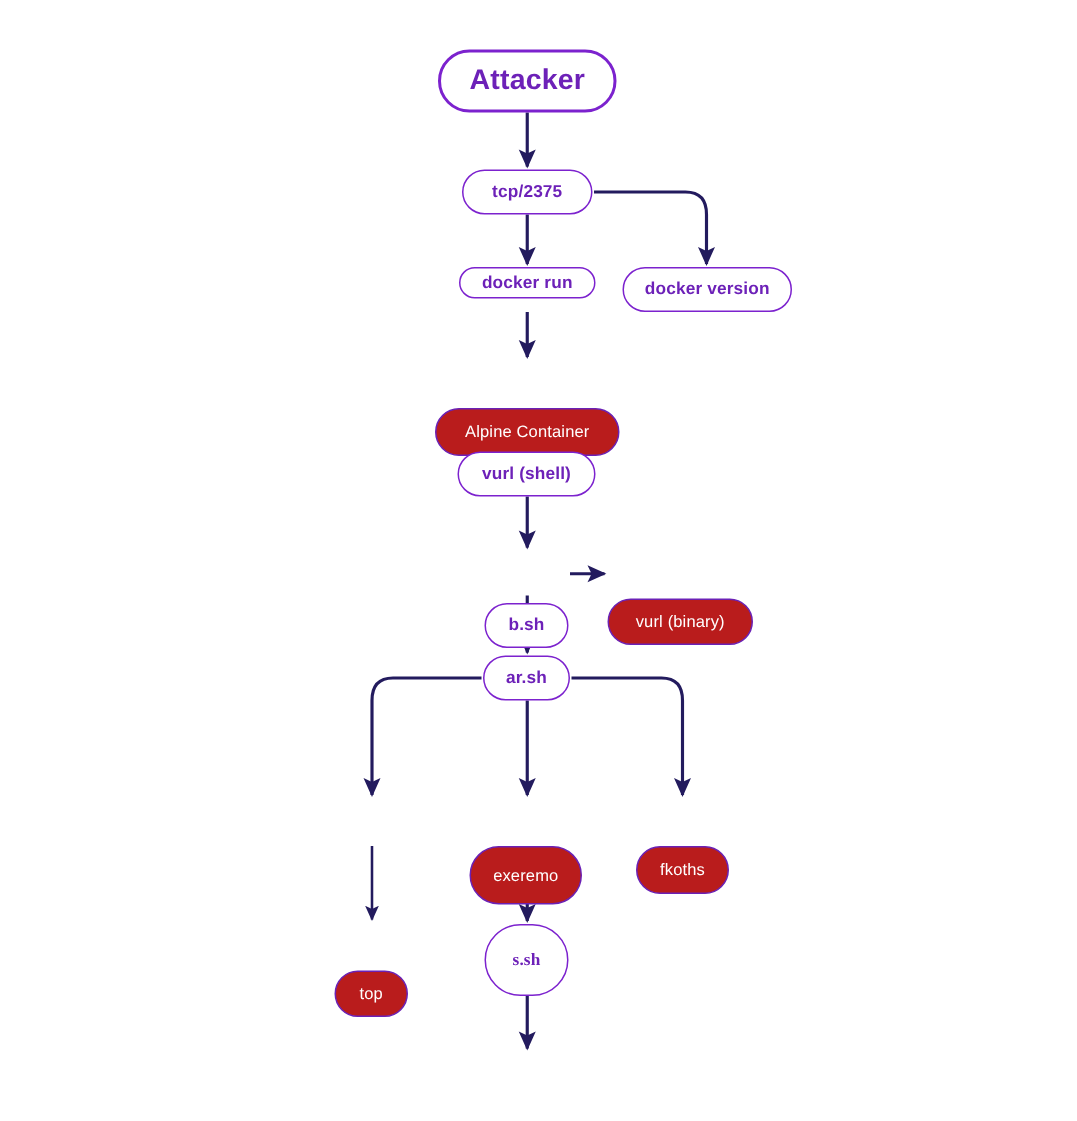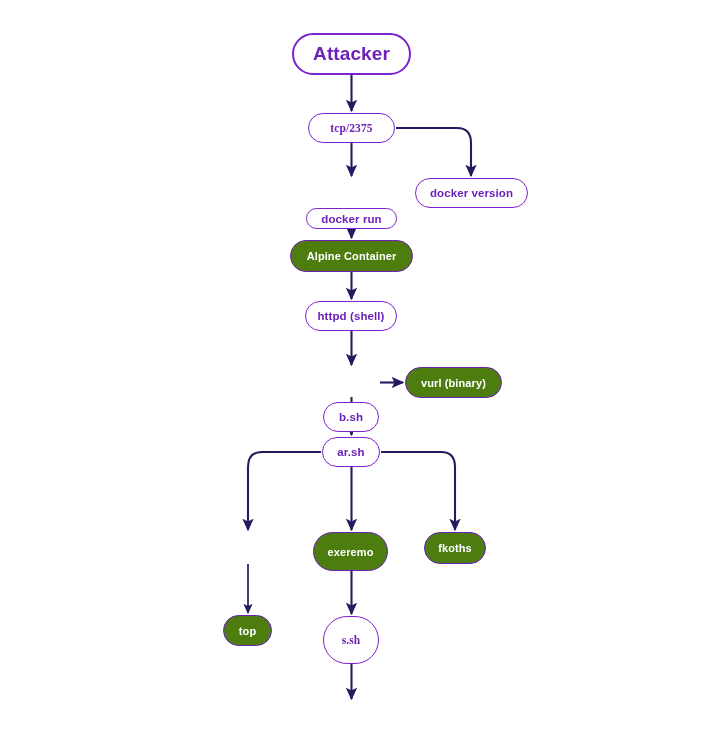--- a/index.html
+++ b/index.html
@@ -21,24 +21,25 @@
     letter-spacing:.1px;
     z-index:2;
   }
   .node.outlined{
     background:#ffffff;
     border:1.8px solid #7C22CE;
     color:#6D21B8;
     font-weight:bold;
   }
   .node.filled{
-    background:#4d7c0f;
+    background:#b91c1c;
     border:1.8px solid #6B21B5;
     color:#ffffff;
-    font-weight:bold;
+    font-weight:normal;
+    margin-top:32px;
   }
   .node.root{
     font-size:19px;
     border-width:2px;
   }
   .s14{font-size:11.5px;}
   .s13{font-size:11px;}
 </style>
 </head>
 <body>
@@ -80,38 +81,38 @@
       <path d="M351.5,564 L351.5,614"></path>
 
       <path d="M351.5,646 L351.5,699"></path>
     </g>
   </svg>
 
   <div class="node outlined root" style="left:292px;top:33px;width:119px;height:42px;">
     <span>Attacker</span>
   </div>
 
-  <div class="node outlined s14" style="left:308px;top:113px;width:87px;height:30px;font-family:Liberation Serif, serif;">
+  <div class="node outlined s14" style="left:308px;top:113px;width:87px;height:30px;">
     <span>tcp/2375</span>
   </div>
 
-  <div class="node outlined s14" style="left:306px;top:178px;width:91px;height:21px;margin-top:30px;">
+  <div class="node outlined s14" style="left:306px;top:178px;width:91px;height:21px;">
     <span>docker run</span>
   </div>
 
   <div class="node outlined s14" style="left:415px;top:178px;width:113px;height:30px;">
     <span>docker version</span>
   </div>
 
   <div class="node filled s13" style="left:290px;top:240px;width:123px;height:32px;">
     <span>Alpine Container</span>
   </div>
 
   <div class="node outlined s14" style="left:305px;top:301px;width:92px;height:30px;">
-    <span>httpd (shell)</span>
+    <span>vurl (shell)</span>
   </div>
 
   <div class="node outlined s14" style="left:323px;top:367px;width:56px;height:30px;margin-top:35px;">
     <span>b.sh</span>
   </div>
 
   <div class="node filled s13" style="left:405px;top:367px;width:97px;height:31px;">
     <span>vurl (binary)</span>
   </div>
 

